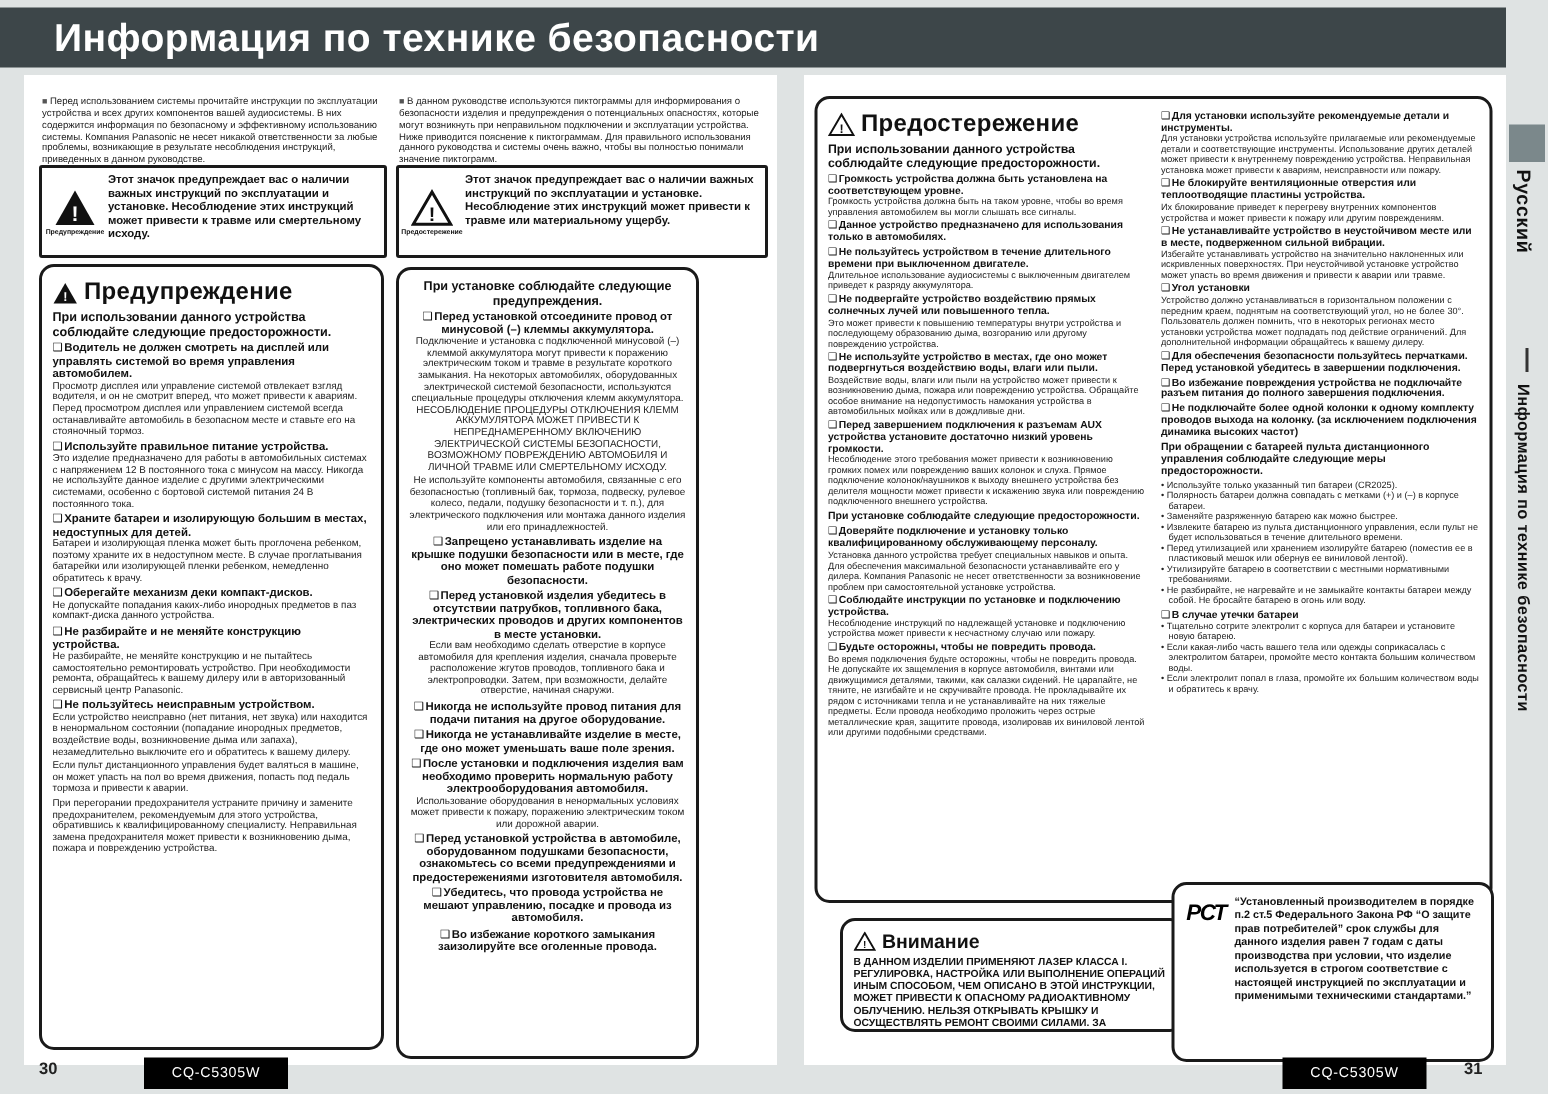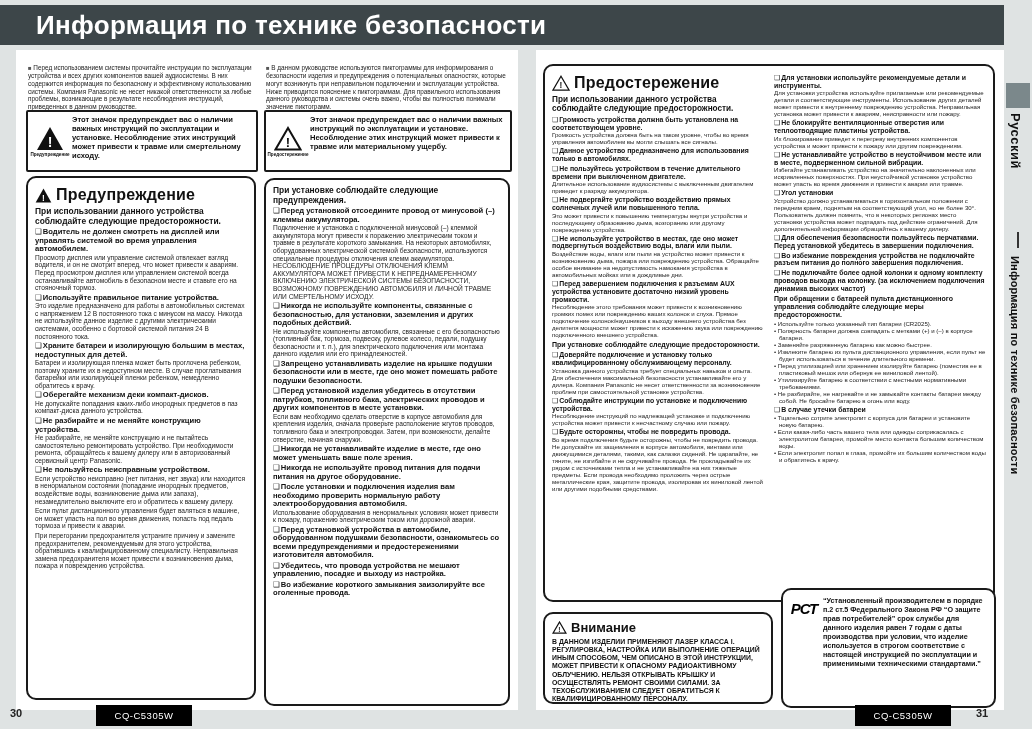--- a/index.html
+++ b/index.html
@@ -24,23 +24,23 @@
   
   .picto-box{position:absolute;height:58px;border:2px solid #1a1a1a;border-radius:2px;background:#fff;display:flex;}
   .picto-warning{left:10px;top:60px;width:228px;}
   .picto-caution{left:248px;top:60px;width:244px;}
   .picto-icon-cell{width:44px;display:flex;flex-direction:column;align-items:center;justify-content:center;flex:none;}
   .picto-label{font-size:4.6px;font-weight:bold;margin-top:1px;}
   .picto-text{font-size:7.6px;font-weight:bold;line-height:1.18;padding:4px 4px 2px 0;}
   
   .rbox{position:absolute;border:2px solid #1a1a1a;border-radius:10px;background:#fff;overflow:hidden;}
   .warn-box{left:10px;top:126px;width:230px;height:524px;padding:6px 7px;box-sizing:border-box;}
-  .install-box{left:248px;top:128px;width:246px;height:528px;padding:6px 7px;box-sizing:border-box;}
+  .install-box{left:248px;top:128px;width:202px;height:528px;padding:6px 7px;box-sizing:border-box;text-align:center;}
   .caution-big{left:7px;top:14px;width:452px;height:538px;padding:6px 7px;box-sizing:border-box;}
-  .attention-box{left:7px;top:562px;width:230px;height:92px;padding:4px 7px;box-sizing:border-box;}
+  .attention-box{left:24px;top:562px;width:230px;height:76px;padding:4px 7px;box-sizing:border-box;}
   .service-box{left:245px;top:538px;width:215px;height:120px;padding:6px;box-sizing:border-box;}
   .sec-head{display:flex;align-items:center;gap:4px;margin:2px 0 3px 0;}
   .sec-title{font-size:16px;font-weight:bold;letter-spacing:.2px;}
   .sec-title-sm{font-size:13px;font-weight:bold;}
   .lead{font-weight:bold;font-size:8.4px;line-height:1.15;margin-bottom:2px;}
   .lead-sm{font-weight:bold;font-size:7px;line-height:1.15;margin:3px 0 1px 0;}
   .item{margin-top:2px;}
   .item-head{font-weight:bold;font-size:7.6px;line-height:1.12;}
   .item-head::before{content:"❑";font-weight:normal;margin-right:1px;}
   .item-body{font-size:6.6px;line-height:1.15;color:#222;}
@@ -58,21 +58,21 @@
   .rst-mark{flex:none;width:30px;height:24px;display:flex;align-items:center;justify-content:center;
     font-weight:bold;font-style:italic;font-size:15px;letter-spacing:-1px;color:#000;}
   .service-text{font-weight:bold;font-size:7.2px;line-height:1.25;}
   
   .side-tab{position:absolute;left:1006px;top:83px;width:24px;height:25px;background:#7b888b;}
   .side-lang{position:absolute;left:1008px;top:113px;writing-mode:vertical-rl;font-size:13px;font-weight:bold;letter-spacing:.5px;}
   .side-div{position:absolute;left:1017px;top:232px;width:2px;height:16px;background:#333;}
   .side-section{position:absolute;left:1009px;top:256px;writing-mode:vertical-rl;font-size:11px;font-weight:bold;letter-spacing:.2px;}
   
   .pgnum{position:absolute;top:707px;font-size:11px;font-weight:bold;color:#222;}
-  .pgnum-left{left:10px;}
+  .pgnum-left{left:26px;}
   .pgnum-right{left:976px;}
   .model-badge{position:absolute;top:705px;width:96px;height:21px;background:#000;color:#fff;
     font-size:9.5px;letter-spacing:.5px;display:flex;align-items:center;justify-content:center;}
   .badge-left{left:96px;}
   .badge-right{left:855px;}
   svg{display:block;}
 </style>
 </head>
 <body>
 
@@ -167,56 +167,55 @@
   <div class="rbox install-box">
     <div class="lead">При установке соблюдайте следующие предупреждения.</div>
     <div>
 
         <div class="item">
           <div class="item-head">Перед установкой отсоедините провод от минусовой (–) клеммы аккумулятора.</div>
           <div class="item-body">Подключение и установка с подключенной минусовой (–) клеммой аккумулятора могут привести к поражению электрическим током и травме в результате короткого замыкания. На некоторых автомобилях, оборудованных электрической системой безопасности, используются специальные процедуры отключения клемм аккумулятора. НЕСОБЛЮДЕНИЕ ПРОЦЕДУРЫ ОТКЛЮЧЕНИЯ КЛЕММ АККУМУЛЯТОРА МОЖЕТ ПРИВЕСТИ К НЕПРЕДНАМЕРЕННОМУ ВКЛЮЧЕНИЮ ЭЛЕКТРИЧЕСКОЙ СИСТЕМЫ БЕЗОПАСНОСТИ, ВОЗМОЖНОМУ ПОВРЕЖДЕНИЮ АВТОМОБИЛЯ И ЛИЧНОЙ ТРАВМЕ ИЛИ СМЕРТЕЛЬНОМУ ИСХОДУ.</div>
         </div>
 
         <div class="item">
-          <div class="item-head">Никогда не используйте компоненты, связанные с безопасностью, для установки, заземления и других подобных действий.</div>
           <div class="item-body">Не используйте компоненты автомобиля, связанные с его безопасностью (топливный бак, тормоза, подвеску, рулевое колесо, педали, подушку безопасности и т. п.), для электрического подключения или монтажа данного изделия или его принадлежностей.</div>
         </div>
 
         <div class="item">
           <div class="item-head">Запрещено устанавливать изделие на крышке подушки безопасности или в месте, где оно может помешать работе подушки безопасности.</div>
 
         </div>
 
         <div class="item">
           <div class="item-head">Перед установкой изделия убедитесь в отсутствии патрубков, топливного бака, электрических проводов и других компонентов в месте установки.</div>
           <div class="item-body">Если вам необходимо сделать отверстие в корпусе автомобиля для крепления изделия, сначала проверьте расположение жгутов проводов, топливного бака и электропроводки. Затем, при возможности, делайте отверстие, начиная снаружи.</div>
         </div>
 
         <div class="item">
+          <div class="item-head">Никогда не используйте провод питания для подачи питания на другое оборудование.</div>
+
+        </div>
+
+        <div class="item">
           <div class="item-head">Никогда не устанавливайте изделие в месте, где оно может уменьшать ваше поле зрения.</div>
-
-        </div>
-
-        <div class="item">
-          <div class="item-head">Никогда не используйте провод питания для подачи питания на другое оборудование.</div>
 
         </div>
 
         <div class="item">
           <div class="item-head">После установки и подключения изделия вам необходимо проверить нормальную работу электрооборудования автомобиля.</div>
           <div class="item-body">Использование оборудования в ненормальных условиях может привести к пожару, поражению электрическим током или дорожной аварии.</div>
         </div>
 
         <div class="item">
           <div class="item-head">Перед установкой устройства в автомобиле, оборудованном подушками безопасности, ознакомьтесь со всеми предупреждениями и предостережениями изготовителя автомобиля.</div>
 
         </div>
 
         <div class="item">
-          <div class="item-head">Убедитесь, что провода устройства не мешают управлению, посадке и выходу из настройка.</div>
+          <div class="item-head">Убедитесь, что провода устройства не мешают управлению, посадке и провода из автомобиля.</div>
 
         </div>
 
         <div class="item">
           <div class="item-head">Во избежание короткого замыкания заизолируйте все оголенные провода.</div>
 
         </div>
       </div>
   </div>
 </div>

